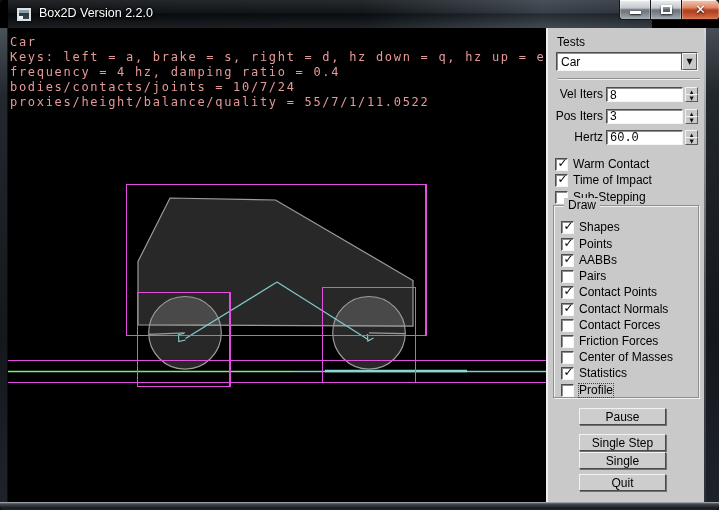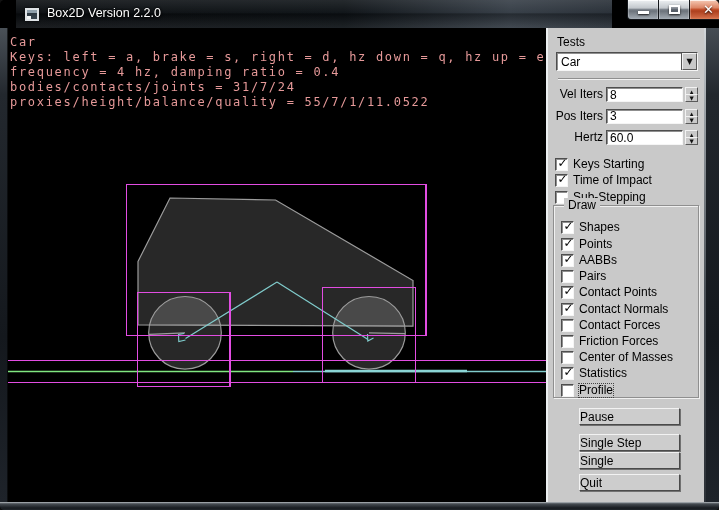--- a/index.html
+++ b/index.html
@@ -5,21 +5,21 @@
   html,body{margin:0;padding:0;background:#111;}
   *{box-sizing:border-box;}
   .window{
     position:relative;width:719px;height:510px;overflow:hidden;
     border-radius:5px 5px 4px 4px;background:#000;
     box-shadow:inset 0 0 0 1px #000;
     font-family:"Liberation Sans",sans-serif;
   }
   
   .titlebar{
-    position:absolute;left:16px;top:0;width:596px;height:28px;
+    position:absolute;left:8px;top:0;width:644px;height:28px;
     background:
       linear-gradient(180deg,rgba(255,255,255,.10) 0%,rgba(255,255,255,.02) 45%,rgba(0,0,0,.28) 50%,rgba(255,255,255,.07) 100%),
       linear-gradient(90deg,#0a0d10 0%,#0d1216 55%,#343c45 83%,#272e36 100%);
   }
   .app-icon{
     position:absolute;left:9px;top:8px;width:14px;height:13px;
     border:2px solid #dfe3e6;background:linear-gradient(180deg,#90a0ab 0%,#90a0ab 38%,#2e3a43 38%,#3a4650 100%);
     box-shadow:0 0 2px rgba(0,0,0,.8);
   }
   .app-icon::after{content:"";position:absolute;left:0;bottom:0;width:4px;height:3px;background:#f2f4f5;}
@@ -101,25 +101,25 @@
   .cbbox{position:relative;width:13px;height:13px;flex:0 0 13px;
     background:#fff;border:1px solid;border-color:#4e4e4e #f5f5f5 #f5f5f5 #4e4e4e;
     box-shadow:inset 1px 1px 0 #8f8f8f;}
   .cbmark{position:absolute;left:0;top:-3px;width:13px;text-align:center;
     font-family:"DejaVu Sans",sans-serif;font-size:12px;font-weight:bold;line-height:15px;color:#000;}
   .cblabel{margin-left:5px;line-height:13px;white-space:nowrap;}
   .cb.focused .cblabel{outline:1px dotted #444;}
   .groupbox{position:absolute;left:5px;top:177px;width:146px;height:193px;
     border:1px solid #8f8f8f;box-shadow:inset 1px 1px 0 #f0f0f0,1px 1px 0 #f0f0f0;}
   .group-label{position:absolute;left:10px;top:-8px;background:#c9c9c9;padding:0 4px;line-height:14px;}
-  .btn{position:absolute;left:31px;width:101px;height:17px;
+  .btn{position:absolute;left:31px;width:87px;height:17px;
     background:#cdcdcd;border:1px solid;border-color:#f2f2f2 #4a4a4a #4a4a4a #f2f2f2;
     box-shadow:1px 1px 0 rgba(40,40,40,.55);
     font-family:"Liberation Sans",sans-serif;font-size:12px;color:#000;
-    text-align:left;line-height:14px;padding:0;cursor:pointer;}
+    text-align:center;line-height:14px;padding:0;cursor:pointer;}
 </style>
 </head>
 <body>
 
 <div class="window">
 
   <div class="titlebar">
     <span class="app-icon"></span>
     <span class="title-text">Box2D Version 2.2.0</span>
     <div class="caption-buttons">
@@ -163,21 +163,21 @@
         <line x1="0" y1="354.3" x2="538" y2="354.3"></line>
         <rect x="118.3" y="156.7" width="299.7" height="151"></rect>
         <rect x="129.7" y="264.7" width="92.3" height="94"></rect>
         <rect x="314.7" y="259.3" width="92.8" height="95"></rect>
       </g>
     </svg>
     <div class="info-text">
       <div class="info-line">Car</div>
       <div class="info-line">Keys: left = a, brake = s, right = d, hz down = q, hz up = e</div>
       <div class="info-line">frequency = 4 hz, damping ratio = 0.4</div>
-      <div class="info-line">bodies/contacts/joints = 31/7/24</div>
+      <div class="info-line">bodies/contacts/joints = 10/7/24</div>
       <div class="info-line">proxies/height/balance/quality = 55/7/1/11.0522</div>
     </div>
   </div>
 
   <div class="panel">
 
     <span class="panel-label" style="left:9px;top:7px">Tests</span>
     <div class="combo">
       <span class="combo-text">Car</span>
       <span class="combo-btn">
@@ -203,35 +203,35 @@
     <span class="spinner" style="top:80.5px">
       <span class="spin-up">
           <span class="tri" style="top:1px">▲</span>
         </span>
       <span class="spin-dn">
           <span class="tri">▼</span>
         </span>
     </span>
 
     <span class="spin-label" style="top:102px">Hertz</span>
-    <input class="spin-field" style="top: 102px;" value="60.0">
+    <input class="spin-field" style="top: 102px; font-family: Liberation Mono, monospace;" value="60.0">
     <span class="spinner" style="top:102px">
       <span class="spin-up">
           <span class="tri" style="top:1px">▲</span>
         </span>
       <span class="spin-dn">
           <span class="tri">▼</span>
         </span>
     </span>
 
     <div class="cb checked" style="left:7px;top:130px">
       <span class="cbbox">
           <span class="cbmark">✓</span>
         </span>
-      <span class="cblabel">Keys Starting</span>
+      <span class="cblabel">Warm Contact</span>
     </div>
     <div class="cb checked" style="left:7px;top:146px">
       <span class="cbbox">
           <span class="cbmark">✓</span>
         </span>
       <span class="cblabel">Time of Impact</span>
     </div>
     <div class="cb" style="left:7px;top:162.5px">
       <span class="cbbox">
           <span class="cbmark"></span>

